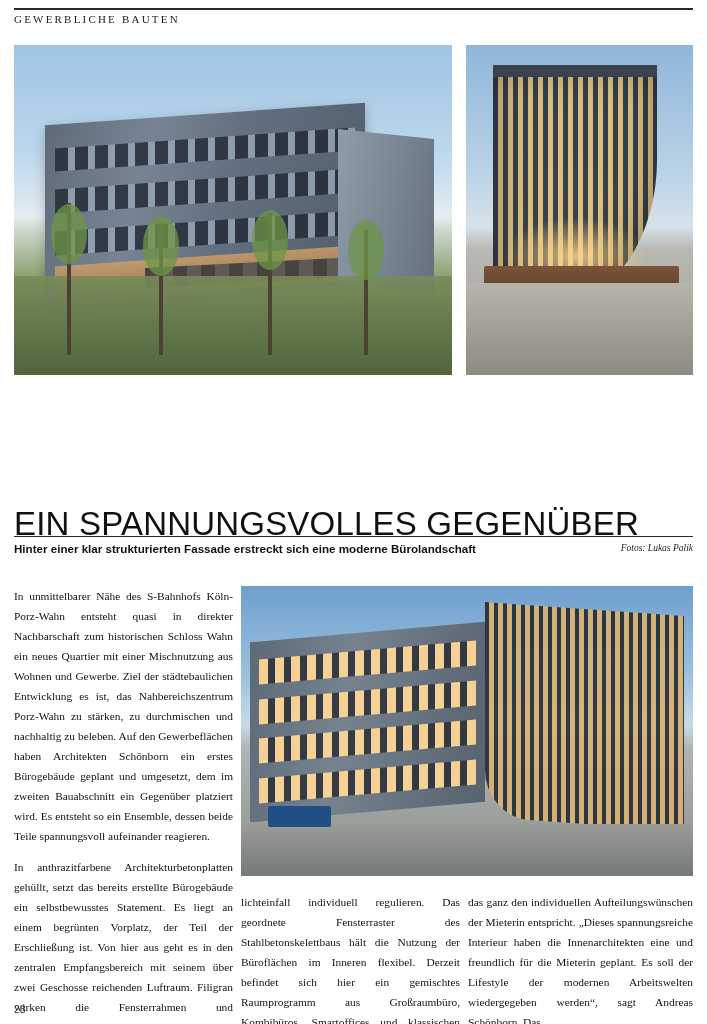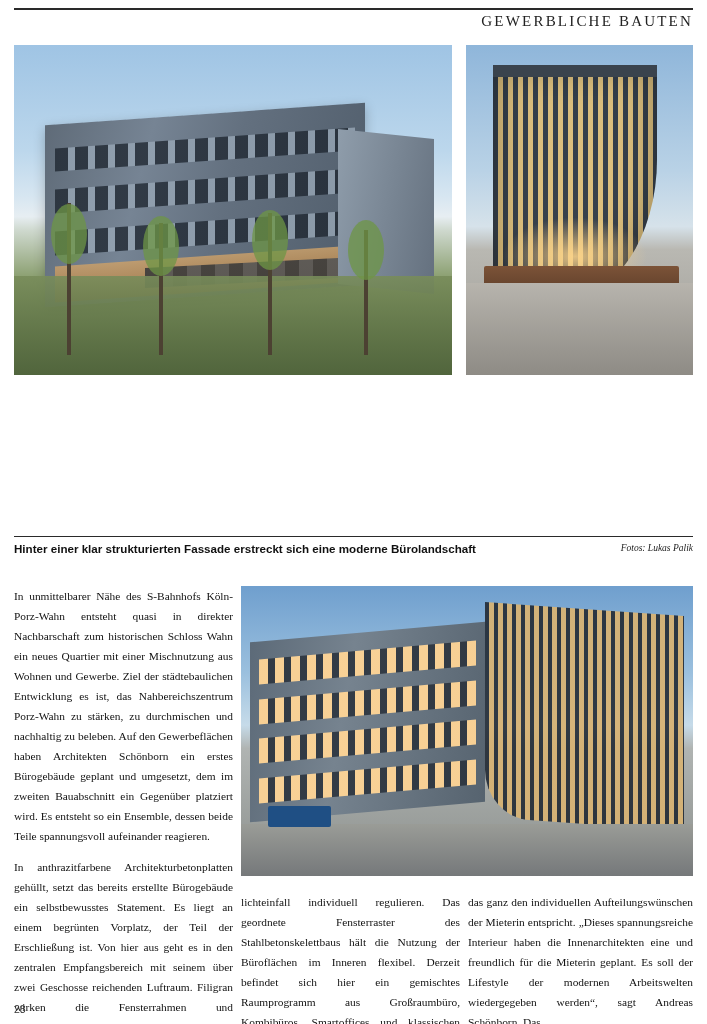--- a/index.html
+++ b/index.html
@@ -31,23 +31,23 @@
   .runhead .rule-top {
     position: absolute;
     left: 0; right: 0; top: 0;
     height: 2px;
     background: #2a2a2a;
   }
   .runhead .rh-text {
     position: absolute;
     left: 0; right: 0;
     top: 5px;
-    text-align: right;
+    text-align: left;
     font-family: "Liberation Serif", serif;
-    font-size: 15px;
+    font-size: 11px;
     letter-spacing: 2.2px;
     color: #222;
   }
 
   
   .img {
     position: absolute;
     overflow: hidden;
   }
   .img-top-left {
@@ -374,20 +374,21 @@
 
   <div class="img img-top-right">
     <div class="photo2">
       <div class="tower"></div>
       <div class="glow"></div>
       <div class="hedge"></div>
       <div class="plaza"></div>
     </div>
   </div>
 
+  <h1 class="headline">EIN SPANNUNGSVOLLES GEGENÜBER</h1>
   <div class="subhead-rule"></div>
   <div class="subhead">Hinter einer klar strukturierten Fassade erstreckt sich eine moderne Bürolandschaft</div>
   <div class="credit">Fotos: Lukas Palik</div>
 
   <div class="col col-1">
     <p>In unmittelbarer Nähe des S-Bahnhofs Köln-Porz-Wahn entsteht quasi in direkter Nachbarschaft zum historischen Schloss Wahn ein neues Quartier mit einer Mischnutzung aus Wohnen und Gewerbe. Ziel der städtebaulichen Entwicklung es ist, das Nahbereichszentrum Porz-Wahn zu stärken, zu durchmischen und nachhaltig zu beleben. Auf den Gewerbeflächen haben Architekten Schönborn ein erstes Bürogebäude geplant und umgesetzt, dem im zweiten Bauabschnitt ein Gegenüber platziert wird. Es entsteht so ein Ensemble, dessen beide Teile spannungsvoll aufeinander reagieren.</p>
     <p>In anthrazitfarbene Architekturbetonplatten gehüllt, setzt das bereits erstellte Bürogebäude ein selbstbewusstes Statement. Es liegt an einem begrünten Vorplatz, der Teil der Erschließung ist. Von hier aus geht es in den zentralen Empfangsbereich mit seinem über zwei Geschosse reichenden Luftraum. Filigran wirken die Fensterrahmen und Sonnenschutzelemente aus eloxiertem Aluminium. Über die außen liegende Verschattung lässt sich für jeden Arbeitsbereich die direkte Sonneneinstrahlung und der Tages-</p>
   </div>
 
   <div class="img img-main">

